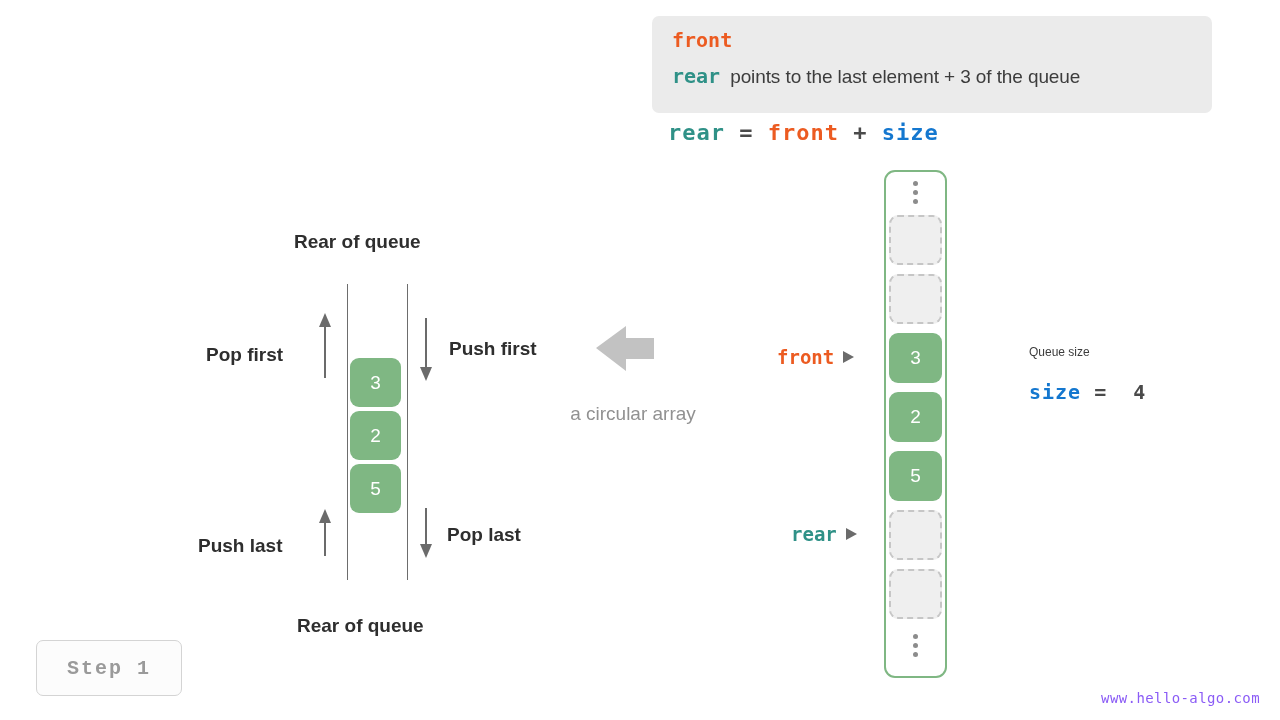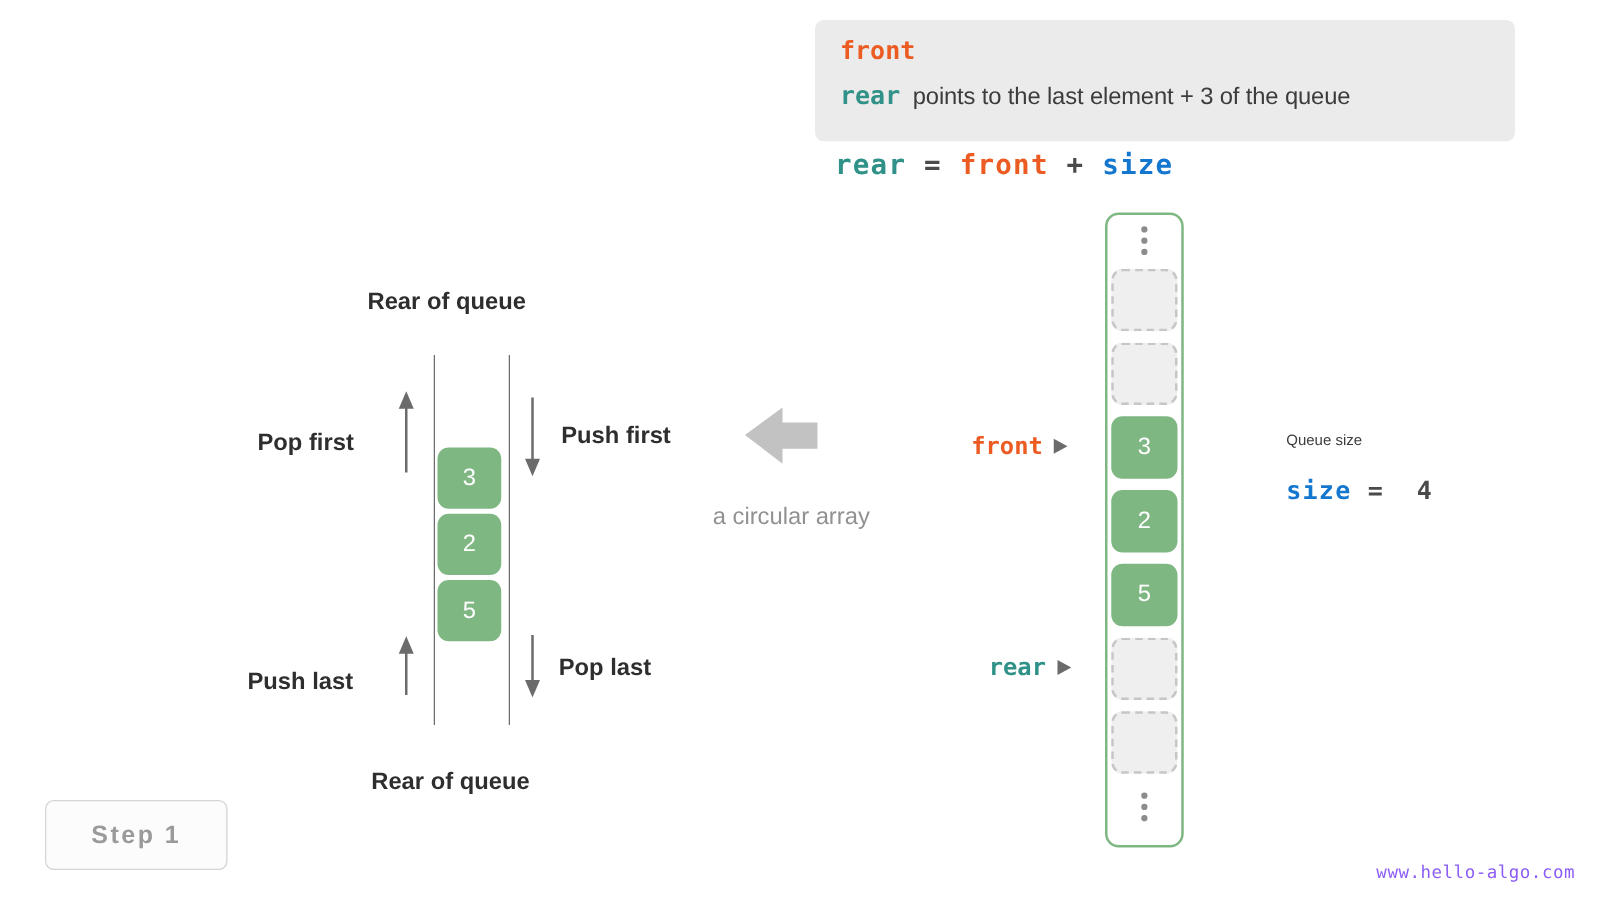--- a/index.html
+++ b/index.html
@@ -197,21 +197,21 @@
   
   #step-badge {
     left: 36px; top: 640px;
     width: 144px; height: 54px;
     border: 1px solid #d4d4d4;
     border-radius: 7px;
     background: #fcfcfc;
     display: flex;
     align-items: center;
     justify-content: center;
-    font-family: Liberation Sans, sans-serif;
+    font-family: Liberation Mono, monospace;
     font-weight: bold;
     font-size: 20px;
     letter-spacing: 2px;
     color: #9a9a9a;
   }
 
   
   #watermark {
     right: 20px; bottom: 14px;
     font-family: "DejaVu Sans Mono", "Liberation Mono", monospace;

